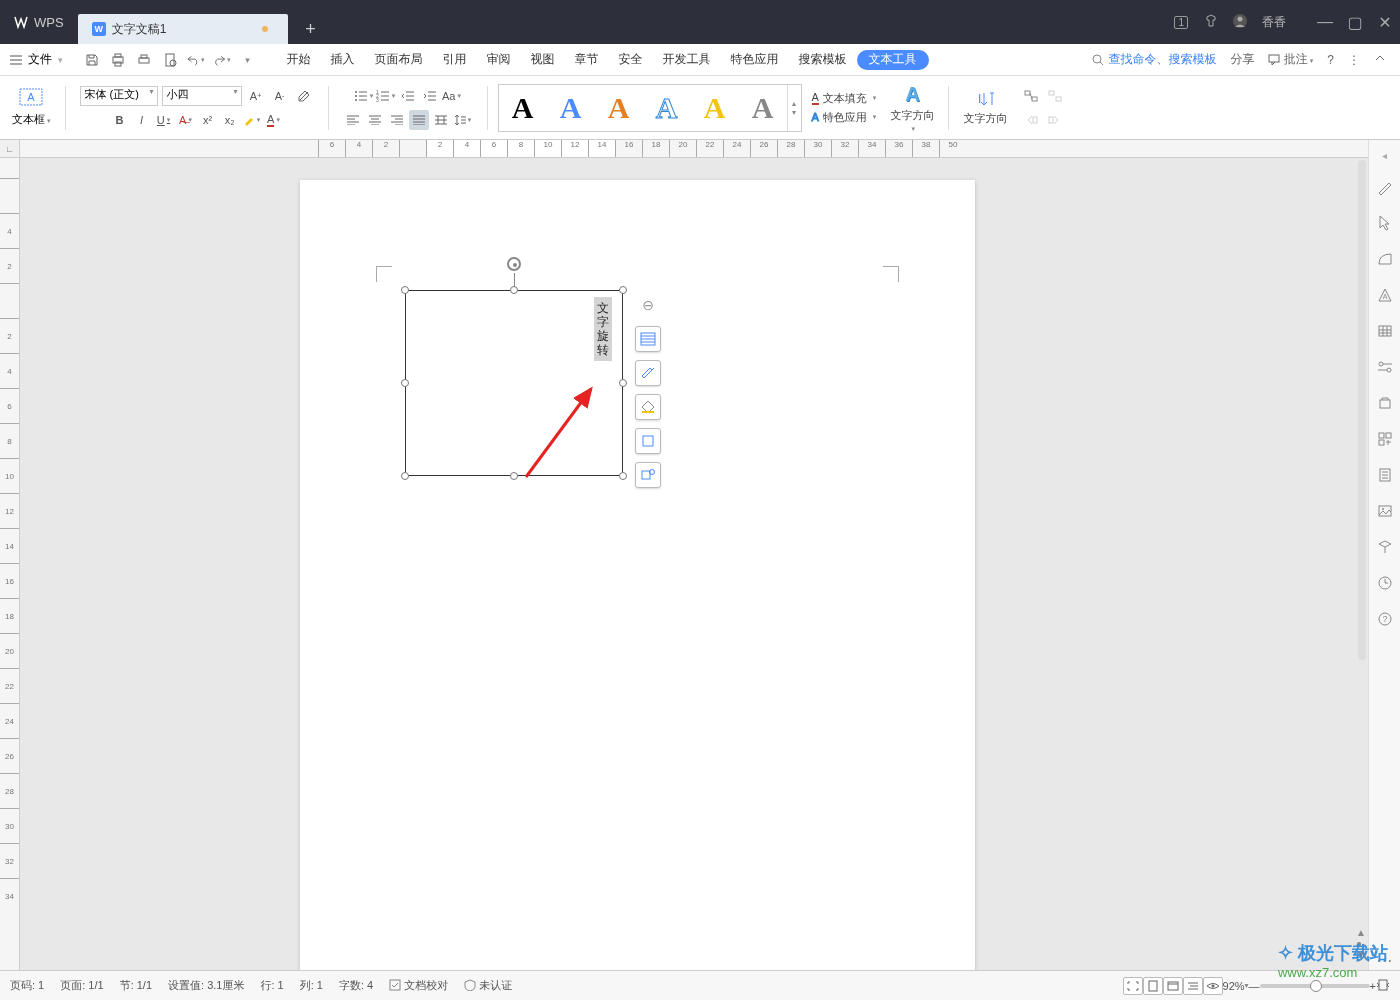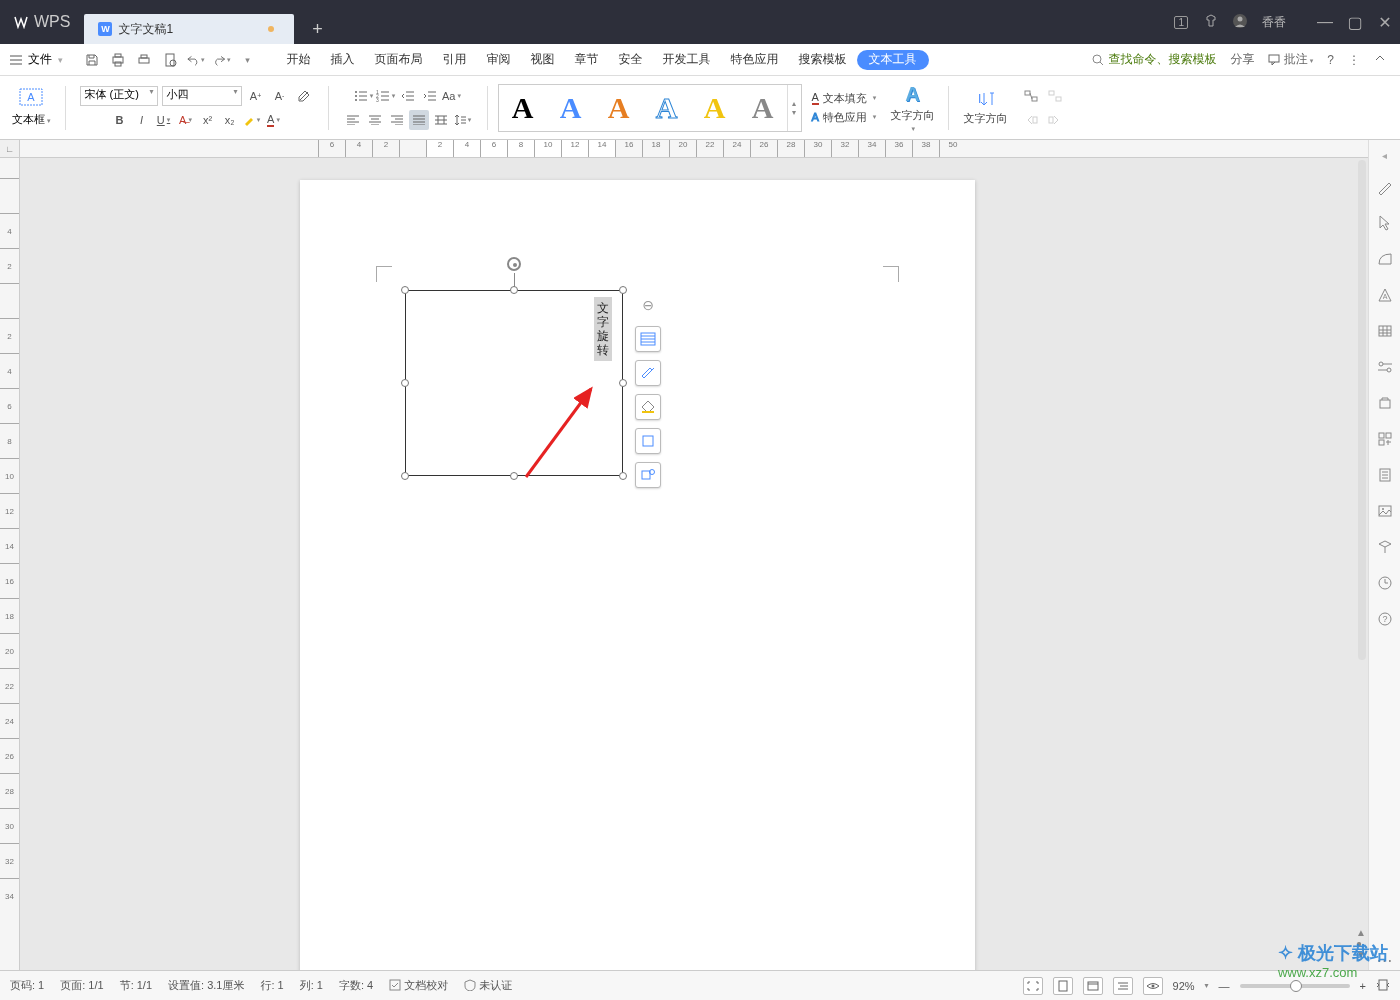--- a/index.html
+++ b/index.html
@@ -1,40 +1,40 @@
 <!DOCTYPE html>
 <html><head>
 <meta charset="utf-8">
 <style>
 * { margin: 0; padding: 0; box-sizing: border-box; font-family: "Microsoft YaHei", Arial, sans-serif; }
 body { background: #e8e8e8; width: 1400px; height: 1000px; overflow: hidden; position: relative; }
 
 
 .titlebar { height: 44px; background: #2d2f3a; display: flex; align-items: center; color: #ccc; }
-.app-brand { display: flex; align-items: center; padding: 0 14px; height: 100%; font-size: 16px; background: #2d2f3a; }
+.app-brand { display: flex; align-items: center; padding: 0 14px; height: 100%; font-size: 13px; background: #2d2f3a; }
 .app-brand svg { margin-right: 6px; }
 .doc-tab { height: 30px; background: #e6ecf4; color: #333; display: flex; align-items: center; padding: 0 14px; font-size: 12px; border-radius: 2px 2px 0 0; margin-top: 14px; min-width: 210px; position: relative; }
 .doc-tab .doc-icon { width: 14px; height: 14px; background: #4a8cff; border-radius: 2px; margin-right: 6px; display: flex; align-items: center; justify-content: center; color: #fff; font-size: 9px; font-weight: bold; }
 .doc-tab .dirty-dot { width: 6px; height: 6px; background: #f0b560; border-radius: 50%; position: absolute; right: 20px; }
 .newtab { width: 30px; height: 30px; display: flex; align-items: center; justify-content: center; color: #ccc; margin-top: 14px; margin-left: 8px; font-size: 18px; cursor: pointer; }
 .titlebar-spacer { flex: 1; }
 .titlebar-right { display: flex; align-items: center; gap: 14px; padding-right: 10px; color: #bbb; font-size: 12px; }
 .win-controls { display: flex; }
 .win-btn { width: 30px; height: 20px; display: flex; align-items: center; justify-content: center; color: #aaa; cursor: pointer; }
 
 
 .menubar { height: 32px; background: #fff; display: flex; align-items: center; border-bottom: 1px solid #ddd; font-size: 12px; }
 .file-btn { display: flex; align-items: center; padding: 0 10px; gap: 6px; height: 100%; cursor: pointer; }
 .qat { display: flex; align-items: center; gap: 8px; padding: 0 10px; }
 .qat-icon { width: 18px; height: 18px; display: flex; align-items: center; justify-content: center; color: #666; cursor: pointer; }
 .menu-tabs { display: flex; align-items: center; height: 100%; margin-left: 10px; }
 .menu-tab { padding: 2px 10px; height: 100%; display: flex; align-items: center; cursor: pointer; color: #333; }
 .menu-tab.active { background: #4a8cff; color: #fff; border-radius: 10px; height: 20px; padding: 0 12px; }
 .menubar-right { margin-left: auto; display: flex; align-items: center; gap: 14px; padding-right: 14px; color: #666; }
-.search-area { display: flex; align-items: center; gap: 4px; color: #4d7c0f; }
+.search-area { display: flex; align-items: center; gap: 4px; color: #3b82f6; }
 
 
 .ribbon { height: 64px; background: #fff; border-bottom: 1px solid #ccc; display: flex; align-items: center; padding: 0 8px; gap: 6px; font-size: 11px; }
 .ribbon-group { display: flex; flex-direction: column; align-items: center; justify-content: center; height: 100%; padding: 0 4px; }
 .ribbon-sep { width: 1px; height: 44px; background: #ddd; margin: 0 4px; }
 .textbox-btn { display: flex; flex-direction: column; align-items: center; gap: 2px; cursor: pointer; }
 .font-row { display: flex; gap: 4px; align-items: center; }
 .font-select { border: 1px solid #ccc; height: 20px; font-size: 11px; padding: 0 16px 0 4px; background: #fff; position: relative; }
 .font-select::after { content: "▾"; position: absolute; right: 3px; color: #888; font-size: 8px; }
 .fname { width: 78px; } .fsize { width: 80px; }
@@ -90,21 +90,21 @@
 .side-panel { position: absolute; right: 0; top: 140px; bottom: 30px; width: 32px; background: #f7f7f7; border-left: 1px solid #ddd; display: flex; flex-direction: column; align-items: center; padding-top: 10px; gap: 16px; color: #888; }
 .side-icon { width: 20px; height: 20px; display: flex; align-items: center; justify-content: center; cursor: pointer; }
 .side-sep { flex: 1; }
 
 
 .vscroll { position: absolute; right: 34px; top: 160px; width: 8px; height: 500px; background: #ccc; border-radius: 4px; opacity: 0.4; }
 .scroll-arrows { position: absolute; right: 34px; bottom: 40px; display: flex; flex-direction: column; gap: 2px; color: #888; font-size: 10px; }
 
 
 .statusbar { position: absolute; left: 0; right: 0; bottom: 0; height: 30px; background: #f7f7f7; border-top: 1px solid #ccc; display: flex; align-items: center; font-size: 11px; color: #555; padding: 0 10px; gap: 16px; }
-.statusbar .sb-right { margin-left: auto; display: flex; align-items: center; gap: 10px; }
+.statusbar .sb-right { margin-left: auto; display: flex; align-items: center; }
 .view-btn { width: 20px; height: 18px; border: 1px solid #bbb; border-radius: 2px; display: flex; align-items: center; justify-content: center; cursor: pointer; background: #fff; }
 .zoom-slider { width: 110px; height: 4px; background: #ccc; position: relative; border-radius: 2px; }
 .zoom-slider::after { content: ""; position: absolute; left: 46%; top: -4px; width: 10px; height: 10px; border: 1px solid #888; border-radius: 50%; background: #fff; }
 .watermark { position: absolute; right: 12px; bottom: 20px; font-size: 13px; color: #3aa13a; text-align: left; pointer-events: none; opacity: 0.9; }
 .watermark .big { font-size: 18px; font-weight: bold; color: #2e86d6; }
 .badge { border: 1px solid #999; border-radius: 2px; padding: 0 3px; font-size: 10px; margin-right: 2px; color: #aaa; }
 
 
 </style>
 </head>

